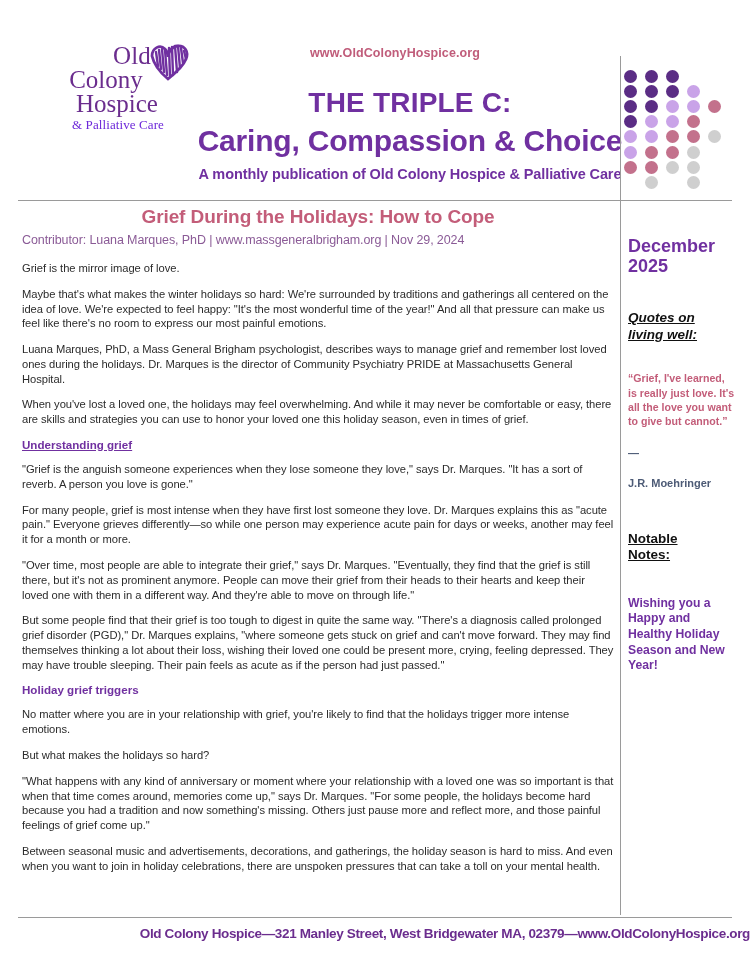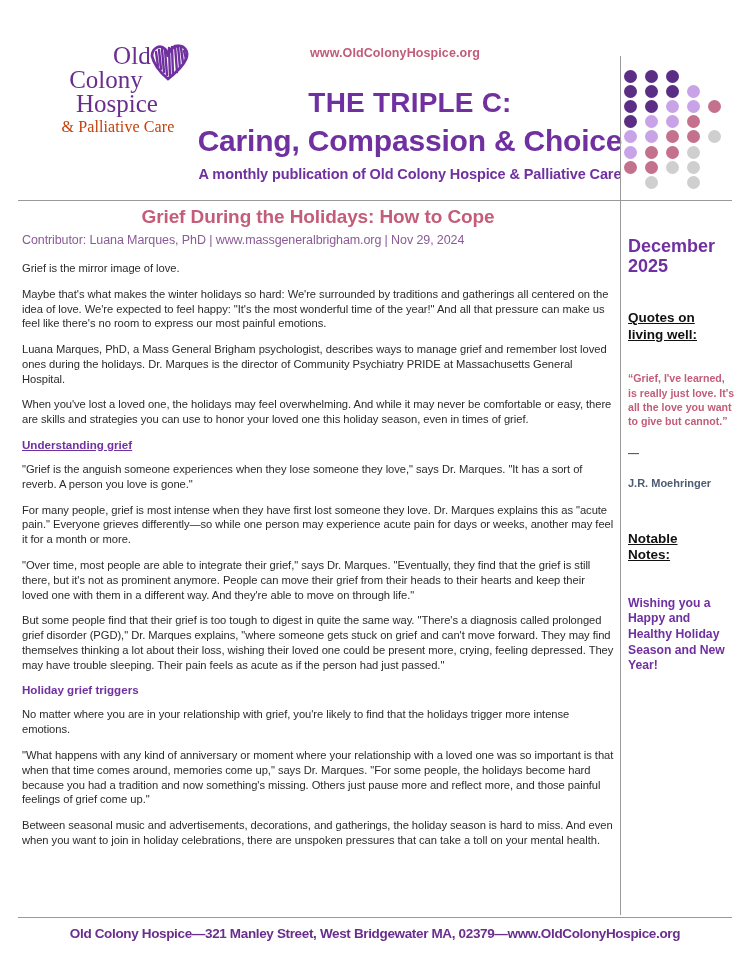--- a/index.html
+++ b/index.html
@@ -37,23 +37,23 @@
   .logo-lines {
     font-family: "Liberation Serif", serif;
     color: #6b2d8e;
     line-height: 0.96;
     position: relative;
   }
   .logo-l1 { font-size: 25px; padding-left: 38px; letter-spacing: .2px;}
   .logo-l2 { font-size: 25px; padding-right: 14px;}
   .logo-l3 { font-size: 25px; padding-left: 8px;}
   .logo-l4 {
-    font-size: 16px;
+    font-size: 13px;
     font-family: "Liberation Serif", serif;
-    color: #c2410c;
+    color: #6d28d9;
     margin-top: 3px;
     padding-left: 10px;
     letter-spacing: .1px;
   }
   .heart-icon {
     position: absolute;
     right: 16px;
     top: -4px;
     width: 46px;
     height: 42px;
@@ -196,20 +196,21 @@
     color: #7030a0;
     line-height: 1.12;
   }
   .side-heading {
     font-size: 13.5px;
     font-weight: bold;
     color: #111111;
     text-decoration: underline;
     line-height: 1.22;
     margin-top: 34px;
+    font-style: italic;
   }
   .side-quote {
     font-size: 10.6px;
     font-weight: bold;
     color: #c35d79;
     line-height: 1.36;
     margin-top: 28px;
   }
   .quote-dash {
     color: #4d5b76;
@@ -239,21 +240,21 @@
     line-height: 1.28;
     margin-top: 32px;
   }
 
   
   .footer {
     position: absolute;
     left: 0;
     right: 0;
     top: 926px;
-    text-align: center;
+    text-align: right;
     font-size: 13.5px;
     font-weight: bold;
     color: #6b2d8e;
     letter-spacing: -.35px;
   }
 </style>
 </head>
 <body>
 
 <div class="page">
@@ -339,20 +340,21 @@
         <div class="body-p">Maybe that's what makes the winter holidays so hard: We're surrounded by traditions and gatherings all centered on the idea of love. We're expected to feel happy: "It's the most wonderful time of the year!" And all that pressure can make us feel like there's no room to express our most painful emotions.</div>
         <div class="body-p">Luana Marques, PhD, a Mass General Brigham psychologist, describes ways to manage grief and remember lost loved ones during the holidays. Dr. Marques is the director of Community Psychiatry PRIDE at Massachusetts General Hospital.</div>
         <div class="body-p">When you've lost a loved one, the holidays may feel overwhelming. And while it may never be comfortable or easy, there are skills and strategies you can use to honor your loved one this holiday season, even in times of grief.</div>
         <div class="subhead underlined">Understanding grief</div>
         <div class="body-p">"Grief is the anguish someone experiences when they lose someone they love," says Dr. Marques. "It has a sort of reverb. A person you love is gone."</div>
         <div class="body-p">For many people, grief is most intense when they have first lost someone they love. Dr. Marques explains this as "acute pain." Everyone grieves differently—so while one person may experience acute pain for days or weeks, another may feel it for a month or more.</div>
         <div class="body-p">"Over time, most people are able to integrate their grief," says Dr. Marques. "Eventually, they find that the grief is still there, but it's not as prominent anymore. People can move their grief from their heads to their hearts and keep their loved one with them in a different way. And they're able to move on through life."</div>
         <div class="body-p">But some people find that their grief is too tough to digest in quite the same way. "There's a diagnosis called prolonged grief disorder (PGD)," Dr. Marques explains, "where someone gets stuck on grief and can't move forward. They may find themselves thinking a lot about their loss, wishing their loved one could be present more, crying, feeling depressed. They may have trouble sleeping. Their pain feels as acute as if the person had just passed."</div>
         <div class="subhead">Holiday grief triggers</div>
         <div class="body-p">No matter where you are in your relationship with grief, you're likely to find that the holidays trigger more intense emotions.</div>
+        <div class="body-p">But what makes the holidays so hard?</div>
         <div class="body-p">"What happens with any kind of anniversary or moment where your relationship with a loved one was so important is that when that time comes around, memories come up," says Dr. Marques. "For some people, the holidays become hard because you had a tradition and now something's missing. Others just pause more and reflect more, and those painful feelings of grief come up."</div>
         <div class="body-p">Between seasonal music and advertisements, decorations, and gatherings, the holiday season is hard to miss. And even when you want to join in holiday celebrations, there are unspoken pressures that can take a toll on your mental health.</div>
       </div>
   </div>
 
   <div class="side-col">
     <div class="side-month">
       <div>December</div>
       <div>2025</div>
     </div>

